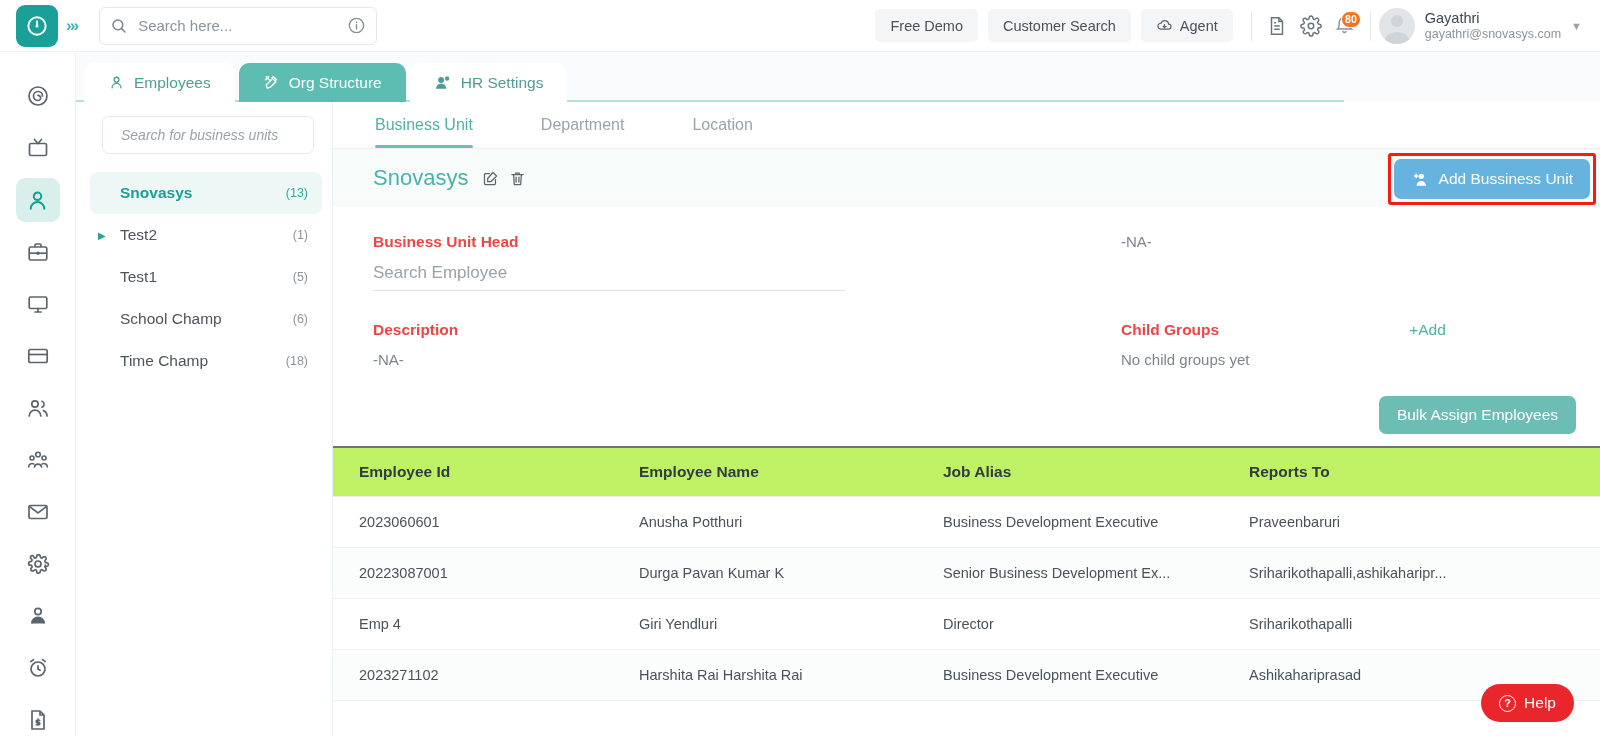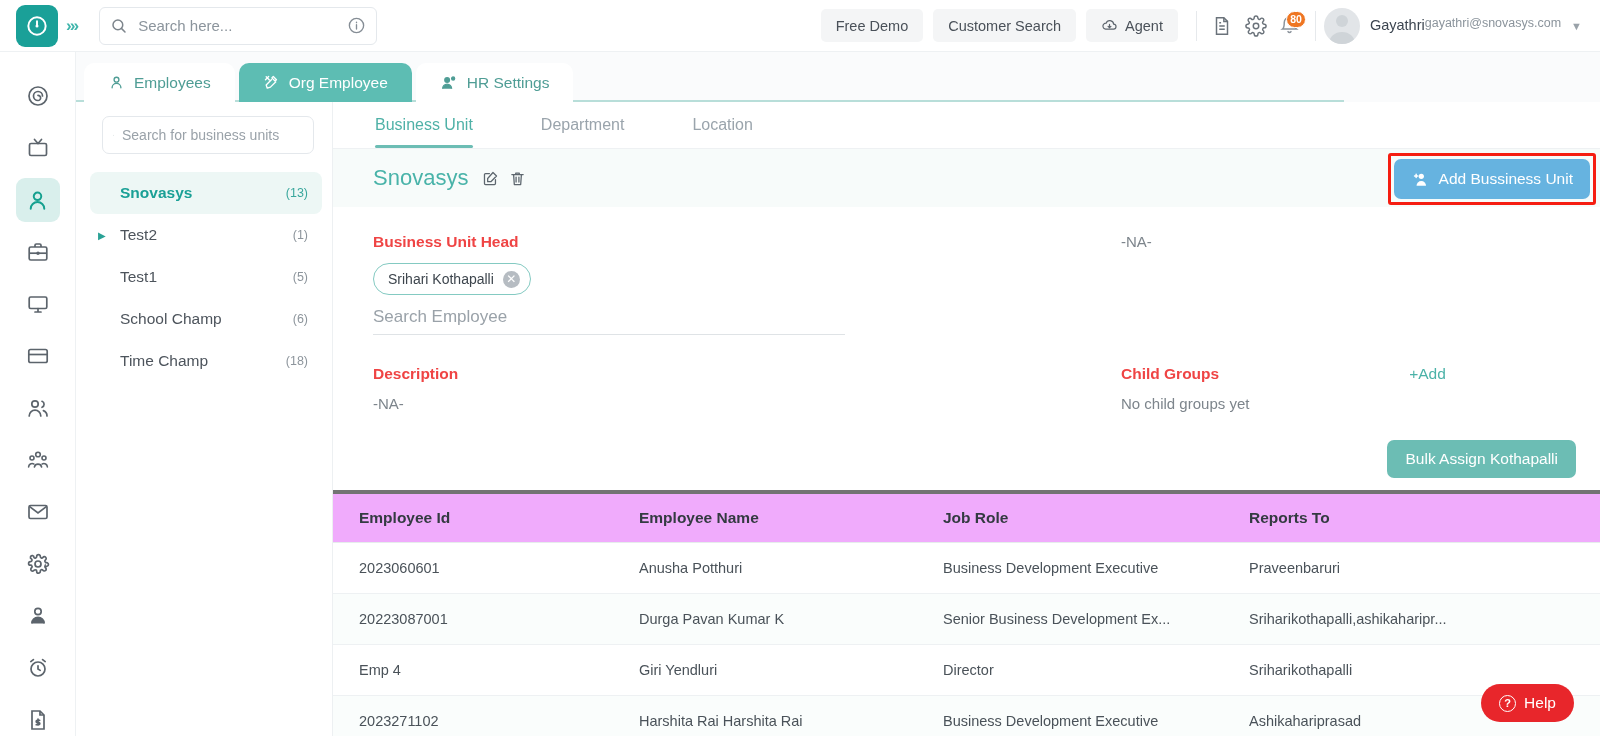--- a/index.html
+++ b/index.html
@@ -49,21 +49,21 @@
     position: absolute; top: 2px; right: 1px; min-width: 17px; height: 17px;
     background: #ef7622; color: #fff; border-radius: 9px; font-size: 10.5px;
     display: flex; align-items: center; justify-content: center; font-weight: 700;
     padding: 0 3px; border: 1.5px solid #fff;
   }
   .avatar {
     width: 36px; height: 36px; border-radius: 50%; background: #e2e5e8;
     display: flex; align-items: flex-end; justify-content: center; overflow: hidden;
     margin-right: 10px; flex: 0 0 auto;
   }
-  .user-block { display: flex; flex-direction: row; line-height: 1.25; margin-right: 10px; }
+  .user-block { display: flex; flex-direction: column; line-height: 1.25; margin-right: 10px; }
   .user-name { font-size: 14.5px; color: #3c4550; }
   .user-mail { font-size: 12.5px; color: #8b949c; }
   .caret-down { color: #9aa2a9; font-size: 11px; margin-right: 18px; cursor: pointer; }
 
   
   .rail {
     position: absolute; top: 52px; left: 0; width: 76px; height: 684px;
     background: #fff; border-right: 1px solid #eef1f3;
     display: flex; flex-direction: column; align-items: center; padding-top: 22px; z-index: 20;
   }
@@ -94,21 +94,21 @@
   .leftpanel {
     position: absolute; top: 102px; left: 76px; width: 257px; height: 634px;
     background: #fff; border-right: 1px solid #edf0f2; padding: 14px 0 0 0;
   }
   .bu-search {
     margin: 0 18px 18px 26px; height: 38px; border: 1px solid #e4e8ec; border-radius: 7px;
     display: flex; align-items: center; padding: 0 10px; background: #fff;
   }
   .bu-search input {
     border: none; outline: none; flex: 1; font-size: 14px; color: #646c74;
-    font-family: "Liberation Sans", sans-serif; margin-left: 8px; background: transparent;
+    font-family: "Liberation Sans", sans-serif; margin-left: 8px; background: transparent; font-style: italic;
   }
   .bu-search input::placeholder { color: #9aa2a9; }
   .tree { padding: 0 10px 0 14px; }
   .tree-row {
     display: flex; align-items: center; height: 42px; border-radius: 8px;
     padding: 0 14px 0 8px; cursor: pointer; position: relative;
   }
   .tree-row.selected { background: #edf7f5; }
   .tree-arrow { width: 16px; font-size: 10px; color: #2aa296; flex: 0 0 auto; }
   .tree-label { flex: 1; font-size: 15.5px; color: #4d545c; padding-left: 6px; }
@@ -195,22 +195,22 @@
   }
   .emp-search-box input::placeholder { color: #868e96; }
   .bulkbtn {
     height: 38px; padding: 0 18px; background: #6cbdb4; color: #fff; border: none;
     border-radius: 7px; font-size: 15.5px; cursor: pointer;
     font-family: "Liberation Sans", sans-serif; white-space: nowrap;
   }
 
   table.emp { width: 100%; border-collapse: collapse; margin-top: 12px; }
   table.emp th {
-    background: #f0abfc; text-align: left; font-size: 15.5px; font-weight: 700; color: #333a41;
-    padding: 15px 0 15px 0; border-top: 4px solid #737373; border-bottom: 1px solid #e6edec;
+    background: #bef264; text-align: left; font-size: 15.5px; font-weight: 700; color: #333a41;
+    padding: 15px 0 15px 0; border-top: 2px solid #737373; border-bottom: 1px solid #e6edec;
   }
   table.emp td {
     font-size: 14.5px; color: #4a5259; padding: 17px 0; border-bottom: 1px solid #eef1f3;
   }
   table.emp tbody tr:nth-child(even) { background: #fafdfc; }
   .c1 { padding-left: 26px !important; width: 306px; }
   .c2 { width: 304px; }
   .c3 { width: 306px; }
   .c4 { width: auto; margin-left: 6px; }
 
@@ -397,21 +397,21 @@
         <path d="M5.8 19.5a6.2 6.2 0 0 1 12.4 0" stroke-linecap="round"></path>
     </svg>
     <span>Employees</span>
   </div>
   <div class="tab active">
     <svg width="17" height="17" viewBox="0 0 24 24" fill="none" stroke="#ffffff" stroke-width="1.9">
       <path d="M14.5 3.5 19 8l-2 2-4.5-4.5z" stroke-linejoin="round"></path>
         <path d="M12.5 7.5 4.5 15.5 6 20l4.5-1.5 8-8" stroke-linejoin="round"></path>
         <path d="M4.5 4 9 8.5M3.5 8 8 3.5" stroke-linecap="round"></path>
     </svg>
-    <span>Org Employee</span>
+    <span>Org Structure</span>
   </div>
   <div class="tab">
     <svg width="18" height="18" viewBox="0 0 24 24" fill="none" stroke="#4f9d95" stroke-width="1.8">
       <circle cx="9.5" cy="8" r="3.1" fill="#4f9d95"></circle>
         <path d="M3.5 19.5a6 6 0 0 1 12 0" fill="#4f9d95" stroke="none"></path>
         <path d="M3.5 19.5a6 6 0 0 1 12 0"></path>
         <circle cx="17.5" cy="6" r="2" fill="#4f9d95"></circle>
     </svg>
     <span>HR Settings</span>
   </div>
@@ -492,24 +492,20 @@
           <path d="M4.5 7.5h4M6.5 5.5v4" stroke-linecap="round"></path>
         </svg>
         <span>Add Bussiness Unit</span>
       </button>
     </div>
   </div>
 
   <div class="form-grid">
     <div class="col-left">
       <div class="field-label">Business Unit Head</div>
-      <span class="chip">
-        <span>Srihari Kothapalli</span>
-        <span class="chip-x">✕</span>
-      </span>
       <div class="emp-search-line">
         <input type="text" placeholder="Search Employee" style="">
       </div>
     </div>
     <div class="col-right">
       <div class="field-na">-NA-</div>
     </div>
   </div>
 
   <div class="row2">
@@ -521,30 +517,30 @@
       <div class="childgroups-head">
         <div class="field-label">Child Groups</div>
         <span class="addlink">+Add</span>
       </div>
       <div class="field-na">No child groups yet</div>
     </div>
   </div>
 
   <div class="toolbar-row">
     <button class="bulkbtn">
-      <span>Bulk Assign Kothapalli</span>
+      <span>Bulk Assign Employees</span>
     </button>
   </div>
 
   <table class="emp">
     <thead>
       <tr>
         <th class="c1">Employee Id</th>
         <th class="c2">Employee Name</th>
-        <th class="c3">Job Role</th>
+        <th class="c3">Job Alias</th>
         <th class="c4">Reports To</th>
       </tr>
     </thead>
     <tbody>
       <tr>
         <td class="c1">2023060601</td>
         <td class="c2">Anusha Potthuri</td>
         <td class="c3">Business Development Executive</td>
         <td class="c4">Praveenbaruri</td>
       </tr>

